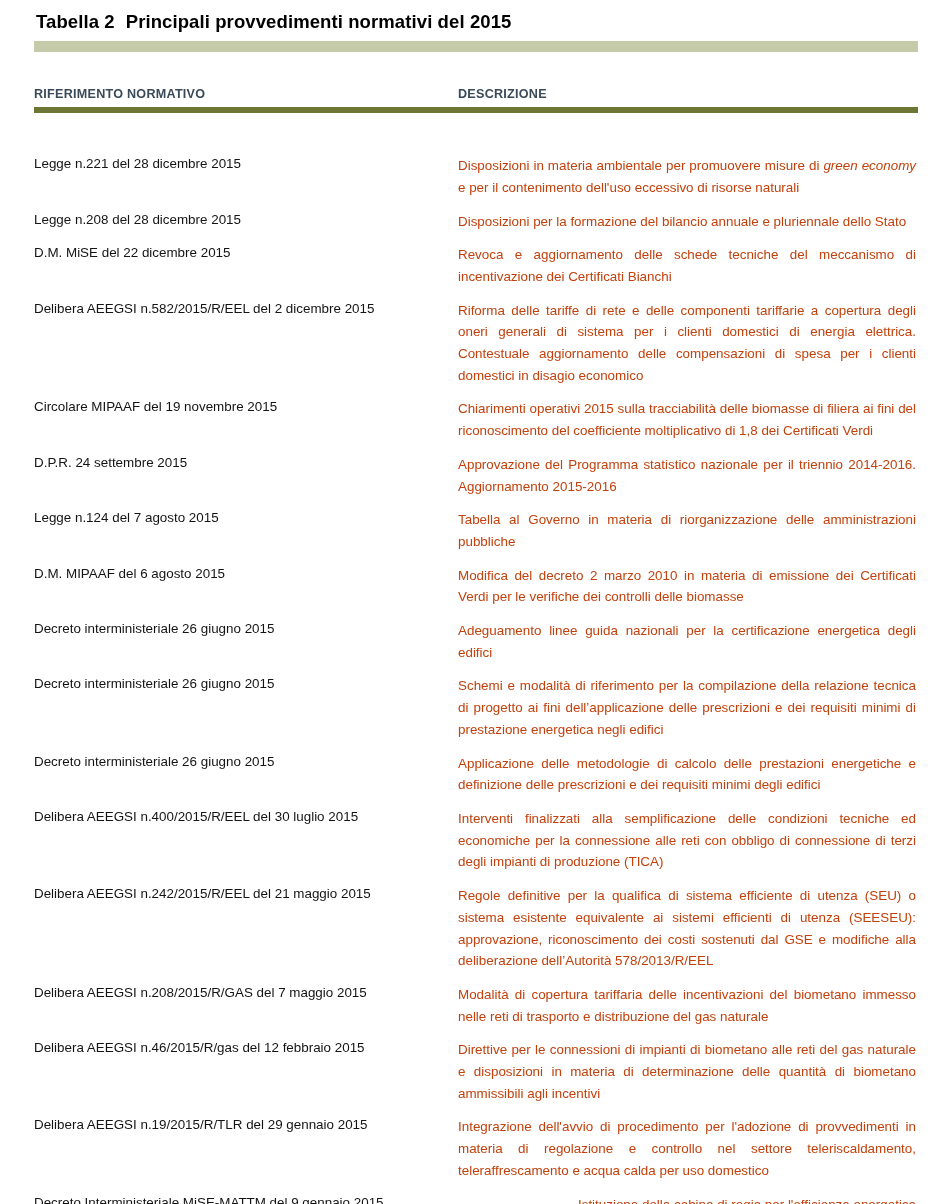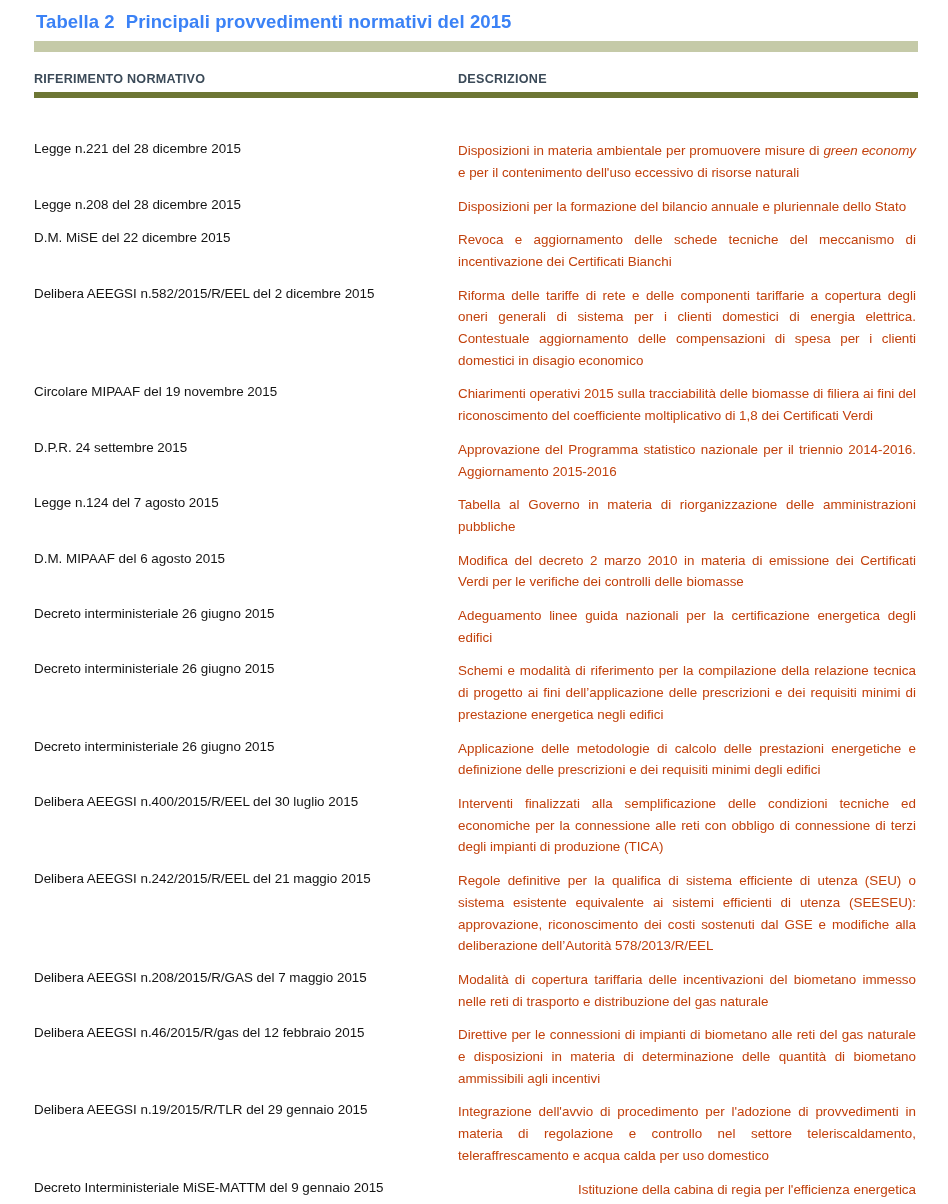--- a/index.html
+++ b/index.html
@@ -26,21 +26,21 @@
     position: absolute;
     left: 34px;
     top: 10px;
     width: 884px;
   }
 
   
   .table-title {
     font-size: 18.5px;
     font-weight: bold;
-    color: #3b82f6;
+    color: #000000;
     letter-spacing: 0.1px;
     line-height: 1.25;
     margin: 0 0 8px 2px;
     white-space: pre;
     font-stretch: condensed;
   }
   .title-label { }
   .title-gap { display: inline-block; width: 11px; }
   .title-text { }
 
@@ -58,21 +58,21 @@
   .bar-bottom {
     height: 6px;
     background: #6d7634;
     width: 884px;
     margin-top: 1px;
   }
 
   
   .col-headers {
     display: flex;
-    height: 40px;
+    height: 55px;
     align-items: flex-end;
     padding-bottom: 7px;
     box-sizing: border-box;
   }
   .col-head {
     font-size: 12.6px;
     font-weight: bold;
     color: #3b4a58;
     letter-spacing: 0.25px;
     font-stretch: condensed;

